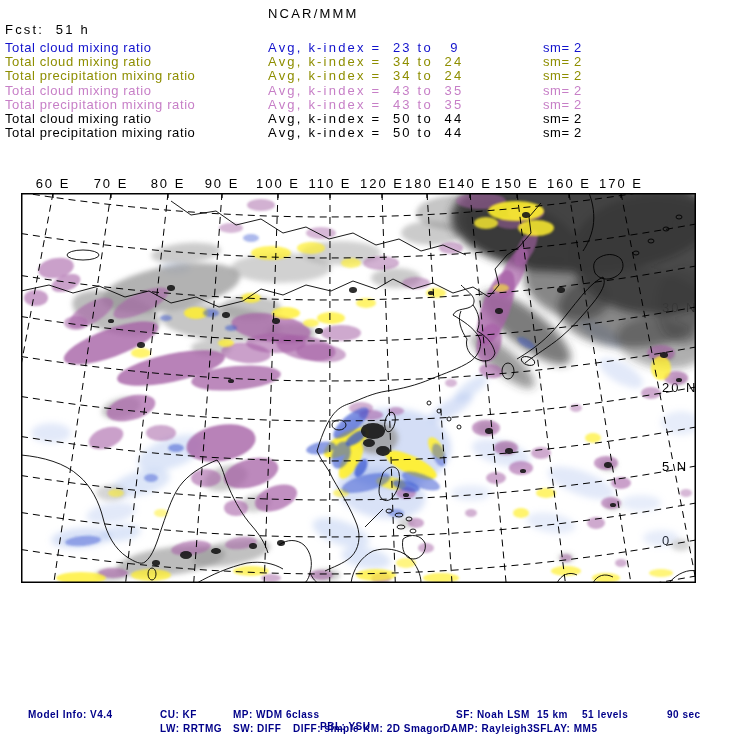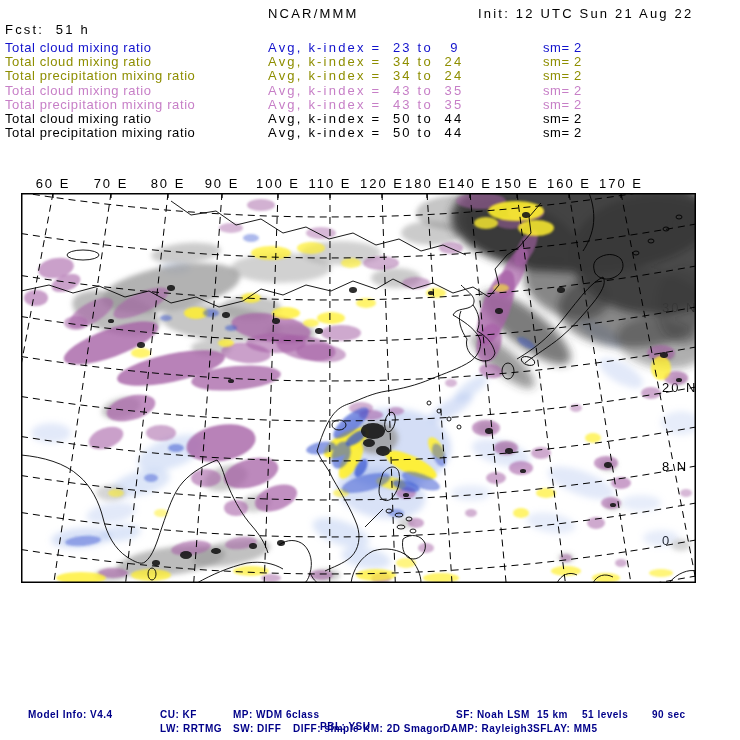--- a/index.html
+++ b/index.html
@@ -12,21 +12,20 @@
   .axis-lon{position:absolute;top:176px;font-size:13px;letter-spacing:2px;white-space:pre;
             transform:translateX(-50%);}
   .axis-lat{position:absolute;left:662px;font-size:13px;letter-spacing:2px;white-space:pre;}
 </style>
 </head>
 <body>
 
 <div id="page">
 
   <div class="t wide" style="left:268px;top:7px">NCAR/MMM</div>
-  <div class="t wide" style="left:478px;top:7px">Init: 12 UTC Sun 21 Aug 22</div>
   <div class="t wide" style="left:5px;top:23px">Fcst:  51 h</div>
 
   <div>
     <div class="t" style="left: 5px; top: 41px; color: rgb(18, 18, 204);">Total cloud mixing ratio</div>
     <div class="t wide" style="left: 268px; top: 41px; color: rgb(18, 18, 204);">Avg, k-index =  23 to   9</div>
     <div class="t" style="left: 543px; top: 41px; color: rgb(18, 18, 204);">sm= 2</div>
 
     <div class="t" style="left: 5px; top: 55px; color: rgb(142, 142, 0);">Total cloud mixing ratio</div>
     <div class="t wide" style="left: 268px; top: 55px; color: rgb(142, 142, 0);">Avg, k-index =  34 to  24</div>
     <div class="t" style="left: 543px; top: 55px; color: rgb(142, 142, 0);">sm= 2</div>
@@ -61,21 +60,21 @@
   <div class="axis-lon" style="left:382px">120 E</div>
   <div class="axis-lon" style="left:427px">180 E</div>
   <div class="axis-lon" style="left:470px">140 E</div>
   <div class="axis-lon" style="left:517px">150 E</div>
   <div class="axis-lon" style="left:569px">160 E</div>
   <div class="axis-lon" style="left:621px">170 E</div>
 
   <div class="axis-lat" style="top:217px">40 N</div>
   <div class="axis-lat" style="top:300px">30 N</div>
   <div class="axis-lat" style="top:380px">20 N</div>
-  <div class="axis-lat" style="top:459px">8 N</div>
+  <div class="axis-lat" style="top:459px">5 N</div>
   <div class="axis-lat" style="top:533px">0</div>
 
   <div id="map"><svg width="675" height="390" viewBox="0 0 675 390">
         <defs>
           <clipPath id="mapclip">
             <rect x="0" y="0" width="675" height="390"></rect>
           </clipPath>
           <filter id="blur0" x="-60%" y="-60%" width="220%" height="220%">
             <feGaussianBlur stdDeviation="3"></feGaussianBlur>
           </filter>
@@ -413,21 +412,21 @@
       </svg></div>
 
   <div>
     <div class="foot" style="left: 28px; top: 708px; color: rgb(0, 0, 137);">Model Info: V4.4</div>
     <div class="foot" style="left: 160px; top: 708px; color: rgb(0, 0, 137);">CU: KF</div>
     <div class="foot" style="left: 233px; top: 708px; color: rgb(0, 0, 137);">MP: WDM 6class</div>
     <div class="foot" style="left: 320px; top: 708px; color: rgb(0, 0, 137); margin-top: 12px;">PBL: YSU</div>
     <div class="foot" style="left: 440px; top: 708px; color: rgb(0, 0, 137); margin-left: 16px;">SF: Noah LSM</div>
     <div class="foot" style="left: 537px; top: 708px; color: rgb(0, 0, 137);">15 km</div>
     <div class="foot" style="left: 582px; top: 708px; color: rgb(0, 0, 137);">51 levels</div>
-    <div class="foot" style="left: 652px; top: 708px; color: rgb(0, 0, 137); text-align: center;">90 sec</div>
+    <div class="foot" style="left: 667px; top: 708px; color: rgb(0, 0, 137); text-align: center;">90 sec</div>
     <div class="foot" style="left: 160px; top: 722px; color: rgb(0, 0, 137);">LW: RRTMG</div>
     <div class="foot" style="left: 233px; top: 722px; color: rgb(0, 0, 137);">SW: DIFF</div>
     <div class="foot" style="left: 293px; top: 722px; color: rgb(0, 0, 137);">DIFF: simple</div>
     <div class="foot" style="left: 363px; top: 722px; color: rgb(0, 0, 137);">KM: 2D Smagor</div>
     <div class="foot" style="left: 443px; top: 722px; color: rgb(0, 0, 137);">DAMP: Rayleigh3</div>
     <div class="foot" style="left: 533px; top: 722px; color: rgb(0, 0, 137);">SFLAY: MM5</div>
   </div>
 
 </div>
 

